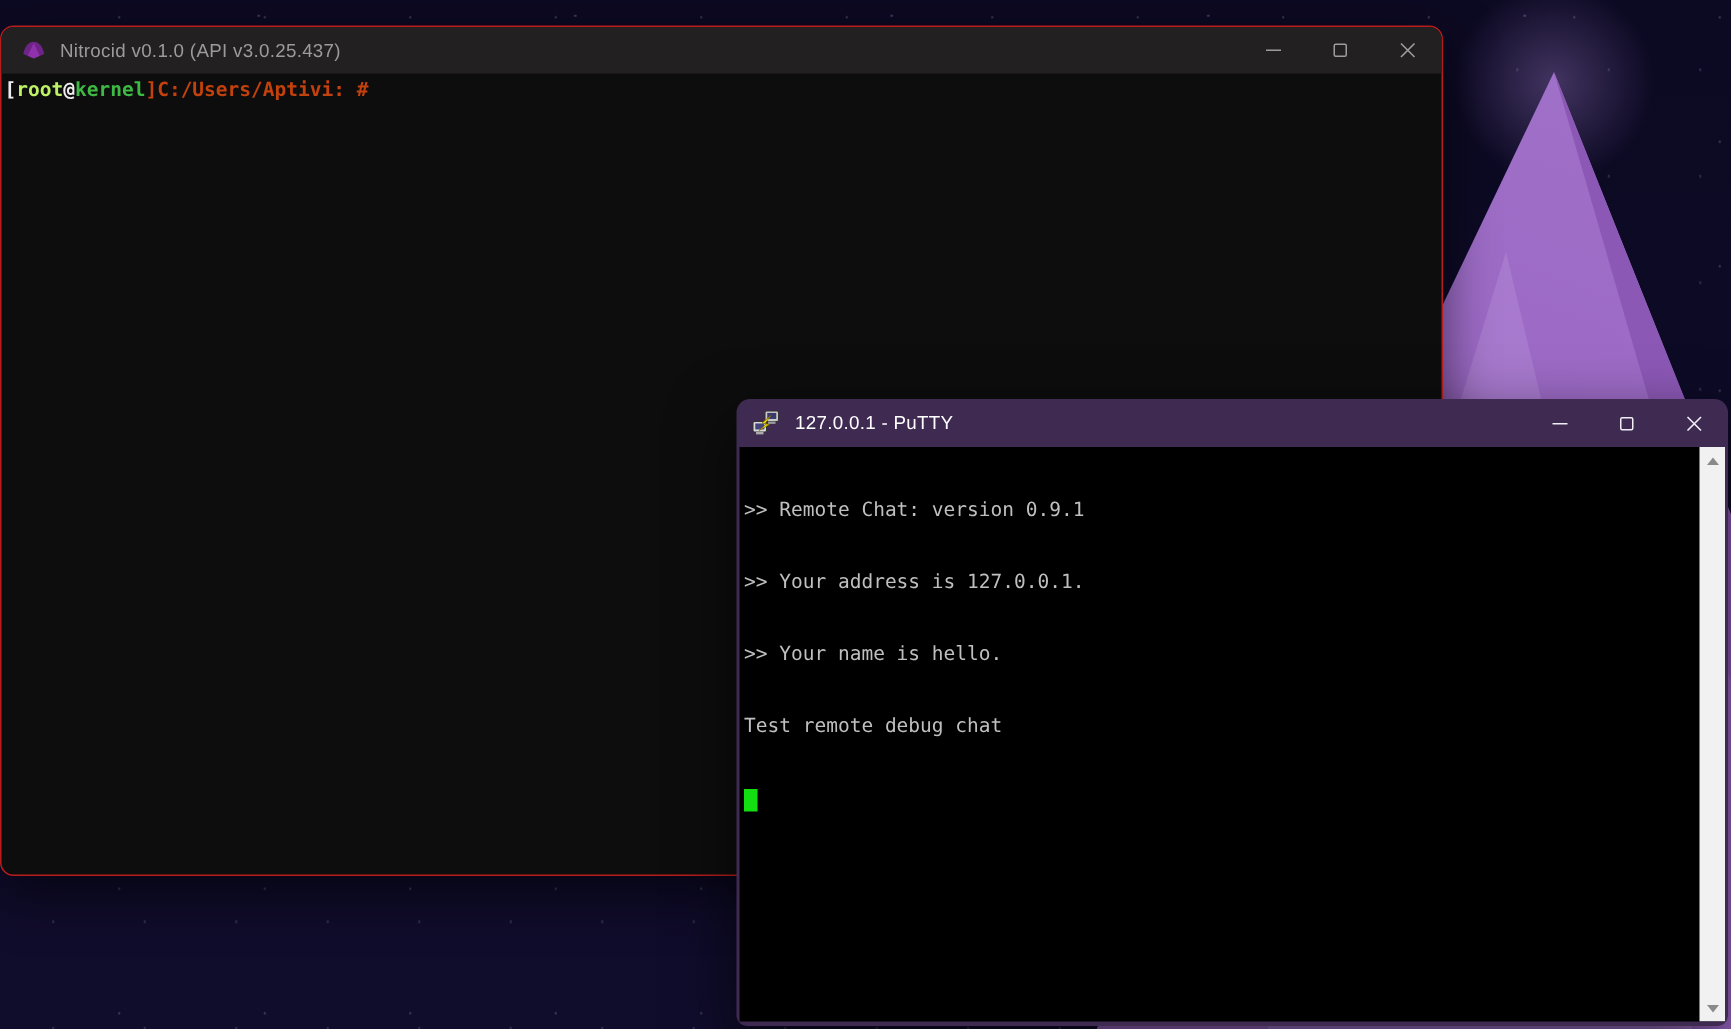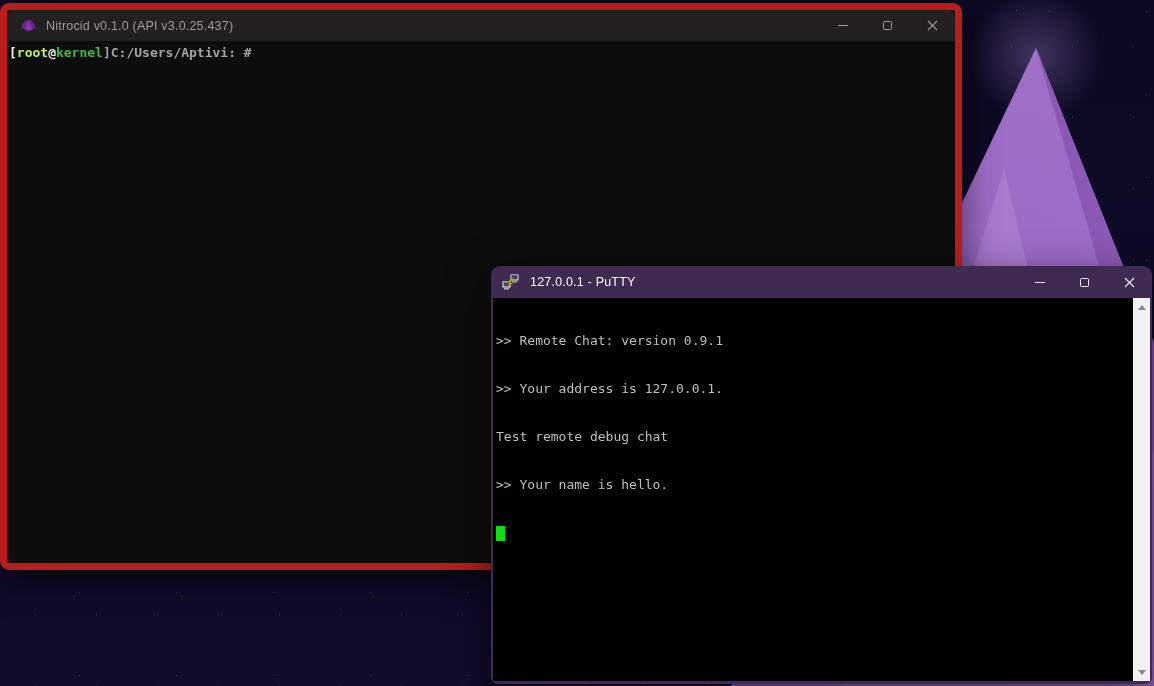--- a/index.html
+++ b/index.html
@@ -22,22 +22,22 @@
     clip-path:polygon(1036px 48px, 731px 686px, 1291px 686px);
     background:linear-gradient(200deg,#a173c9 0%,#9a66c4 40%,#9463be 100%); }
   .mountain-right { position:absolute; inset:0;
     clip-path:polygon(1036px 48px, 1221px 686px, 1360px 686px);
     background:#8c58b6; }
   .mountain-wedge { position:absolute; inset:0;
     clip-path:polygon(1004px 168px, 845px 686px, 1128px 686px);
     background:rgba(190,150,220,.35); }
 
   
-  .nitrocid { position:absolute; left:0; top:3px; width:962px; height:567px;
-    background:#0e0d0d; border:7px solid #b91c1c; border-radius:9px;
+  .nitrocid { position:absolute; left:0; top:17px; width:962px; height:567px;
+    background:#0e0d0d; border:1px solid #b91c1c; border-radius:9px;
     box-shadow:0 12px 34px rgba(0,0,0,.55); }
   .nitrocid-titlebar { height:31px; background:#222021; border-radius:8px 8px 0 0;
     display:flex; align-items:center; }
   .nitrocid-icon { margin-left:14px; width:15px; height:13px; flex:none; }
   .nitrocid-title { margin-left:10px; font-size:12.5px; color:#9b9b9b; letter-spacing:.2px; }
   .win-controls { margin-left:auto; display:flex; height:100%; }
   .win-btn { width:45px; height:100%; display:flex; align-items:center; justify-content:center; color:#9d9d9d; cursor:default; }
   .glyph-min { width:10px; height:1px; background:currentColor; display:block; }
   .glyph-max { width:9px; height:9px; border:1px solid currentColor; border-radius:1.5px; display:block; }
   .glyph-close { width:11px; height:11px; display:block; }
@@ -90,21 +90,21 @@
       <div class="win-btn">
           <span class="glyph-max"></span>
         </div>
       <div class="win-btn">
         <svg class="glyph-close" viewBox="0 0 11 11">
             <path d="M1 1 L10 10 M10 1 L1 10" stroke="currentColor" stroke-width="1.1"></path>
           </svg>
       </div>
     </div>
   </div>
-  <div class="nitrocid-body"><span><span style="color: rgb(237, 237, 237);">[</span><span style="color: #bef264;">root</span><span style="color: rgb(237, 237, 237);">@</span><span style="color: rgb(62, 185, 68); text-align: right;">kernel</span><span style="color: #a3a3a3;">]C:/Users/Aptivi: #</span></span></div>
+  <div class="nitrocid-body"><span><span style="color: rgb(237, 237, 237);">[</span><span style="color: #bef264;">root</span><span style="color: rgb(237, 237, 237);">@</span><span style="color: rgb(62, 185, 68); text-align: right;">kernel</span><span style="color: #c2410c;">]C:/Users/Aptivi: #</span></span></div>
 </div>
 
 <div class="putty">
   <div class="putty-titlebar">
     <svg class="putty-icon" viewBox="0 0 20 18">
       <rect x="9" y="1" width="9" height="7" rx="1" fill="#c8c8c8" stroke="#333" stroke-width="0.7"></rect>
       <rect x="10.5" y="2.3" width="6" height="4" fill="#3a3a6e"></rect>
       <rect x="11" y="8" width="5" height="1.6" fill="#9a9a9a"></rect>
       <rect x="1" y="8" width="9" height="7" rx="1" fill="#d8d8d8" stroke="#333" stroke-width="0.7"></rect>
       <rect x="2.5" y="9.3" width="6" height="4" fill="#44447c"></rect>
@@ -123,22 +123,22 @@
         <svg class="glyph-close" viewBox="0 0 11 11">
             <path d="M1 1 L10 10 M10 1 L1 10" stroke="currentColor" stroke-width="1.1"></path>
           </svg>
       </div>
     </div>
   </div>
   <div class="putty-content">
     <div class="putty-text">
       <div class="term-line">&gt;&gt; Remote Chat: version 0.9.1</div>
       <div class="term-line">&gt;&gt; Your address is 127.0.0.1.</div>
+      <div class="term-line">&gt;&gt; Your name is hello.</div>
       <div class="term-line">Test remote debug chat</div>
-      <div class="term-line">&gt;&gt; Your name is hello.</div>
       <div class="term-cursor"></div>
     </div>
     <div class="putty-scrollbar">
       <div class="sb-btn up">
           <span class="tri-up"></span>
         </div>
       <div class="sb-btn down">
           <span class="tri-down"></span>
         </div>
     </div>

